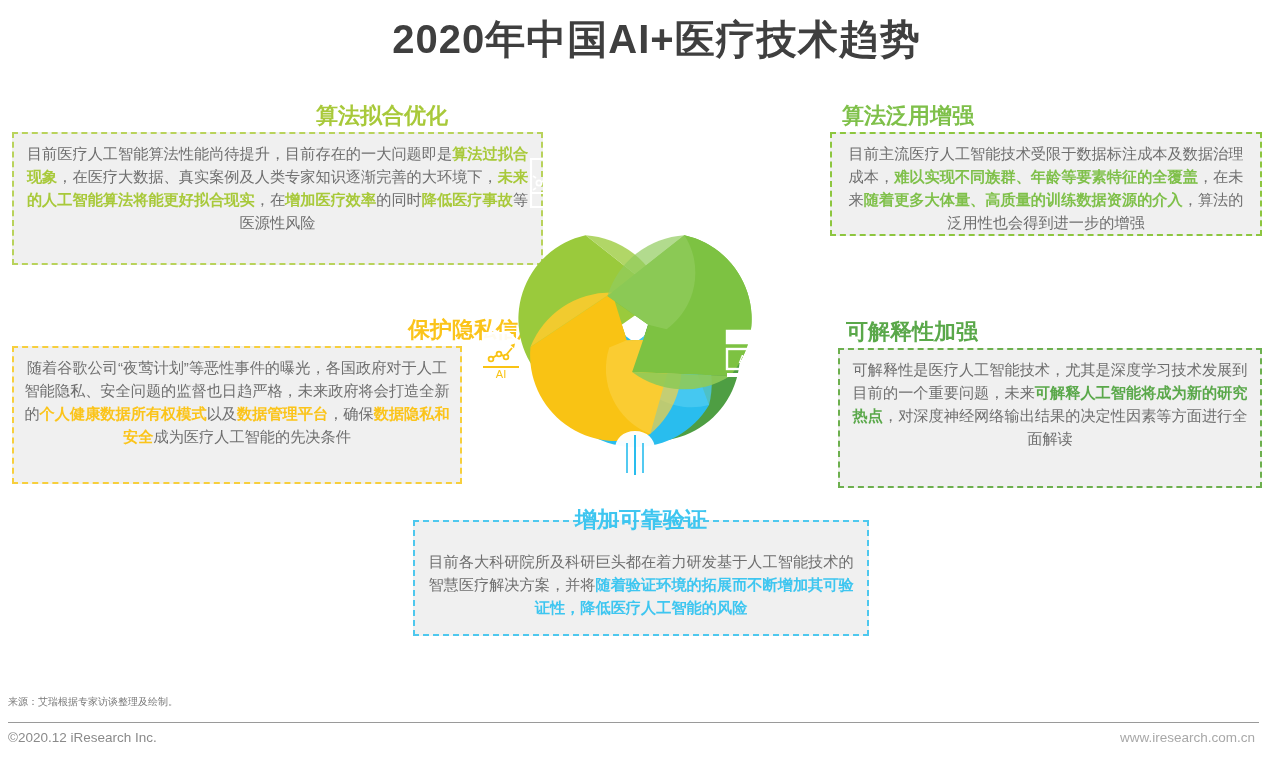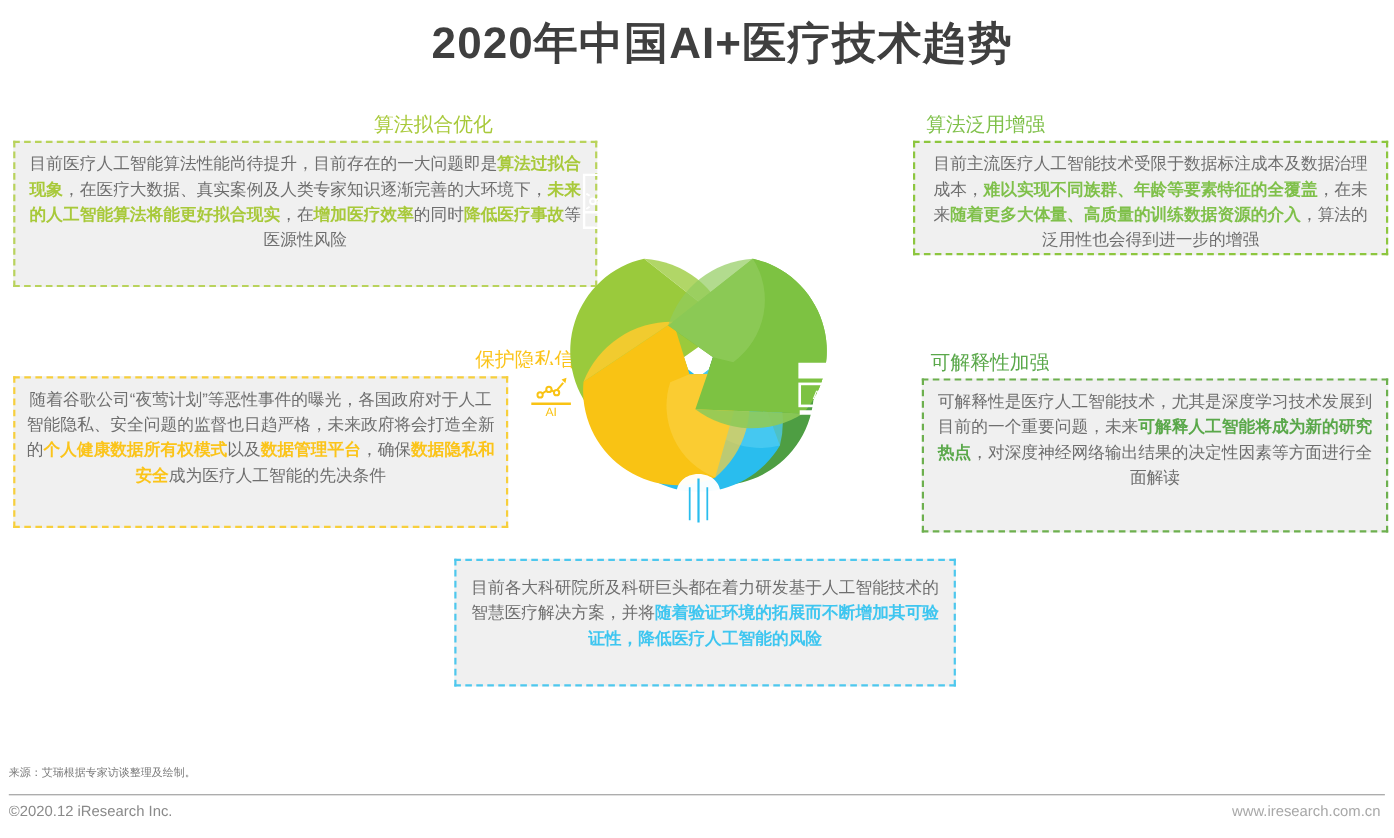--- a/index.html
+++ b/index.html
@@ -16,21 +16,21 @@
     position:absolute;left:0;top:12px;width:1267px;
     text-align:center;
     font-size:40px;font-weight:bold;color:#3f3f3f;
     letter-spacing:1px;
     margin-left:23px;
   }
 
   
   .panel{position:absolute;}
   .panel .heading{
-    font-size:18px;font-weight:normal;line-height:1.1;
+    font-size:22px;font-weight:bold;line-height:1.1;
     white-space:nowrap;
   }
   .panel .box{
     border:2px dashed #cfcfcf;
     background:#f0f0f0;
     box-sizing:border-box;
     padding:8px 10px;
     font-size:15.2px;
     line-height:1.52;
     color:#6e6e6e;
@@ -71,21 +71,21 @@
   #p-privacy {left:12px;  top:318px; width:542px;}
   #p-privacy .heading{text-align:right;padding-right:14px;margin-bottom:4px;}
   #p-privacy .box{width:450px;height:138px;}
 
   #p-explain {left:838px; top:320px; width:424px;}
   #p-explain .heading{text-align:left;padding-left:8px;margin-bottom:4px;}
   #p-explain .box{width:424px;height:140px;}
 
   #p-verify  {left:413px; top:508px; width:456px;}
   #p-verify .heading{text-align:center;margin-bottom:-12px;position:relative;z-index:3;}
-  #p-verify .box{width:456px;height:116px;padding-top:13px;}
+  #p-verify .box{width:456px;height:116px;padding-top:28px;}
 
   
   #flower{
     position:absolute;left:459px;top:133px;width:352px;height:360px;
   }
   #flower svg{display:block;width:352px;height:360px;}
 
   
   #source{
     position:absolute;left:8px;top:695px;
@@ -123,20 +123,21 @@
   <div class="heading">保护隐私信息</div>
   <div class="box"><span>随着谷歌公司“夜莺计划”等恶性事件的曝光，各国政府对于人工智能隐私、安全问题的监督也日趋严格，未来政府将会打造全新的</span><b>个人健康数据所有权模式</b><span>以及</span><b>数据管理平台</b><span>，确保</span><b>数据隐私和安全</b><span>成为医疗人工智能的先决条件</span></div>
 </div>
 
 <div class="panel c-dgreen" id="p-explain">
   <div class="heading">可解释性加强</div>
   <div class="box"><span>可解释性是医疗人工智能技术，尤其是深度学习技术发展到目前的一个重要问题，未来</span><b>可解释人工智能将成为新的研究热点</b><span>，对深度神经网络输出结果的决定性因素等方面进行全面解读</span></div>
 </div>
 
 <div class="panel c-blue" id="p-verify">
+  <div class="heading">增加可靠验证</div>
   <div class="box"><span>目前各大科研院所及科研巨头都在着力研发基于人工智能技术的智慧医疗解决方案，并将</span><b>随着验证环境的拓展而不断增加其可验证性，降低医疗人工智能的风险</b></div>
 </div>
 
 <div id="flower">
 <svg viewBox="0 0 352 360" xmlns="http://www.w3.org/2000/svg">
   <defs>
 
     <g id="petal-shape">
 
       <path d="M 0,-150

